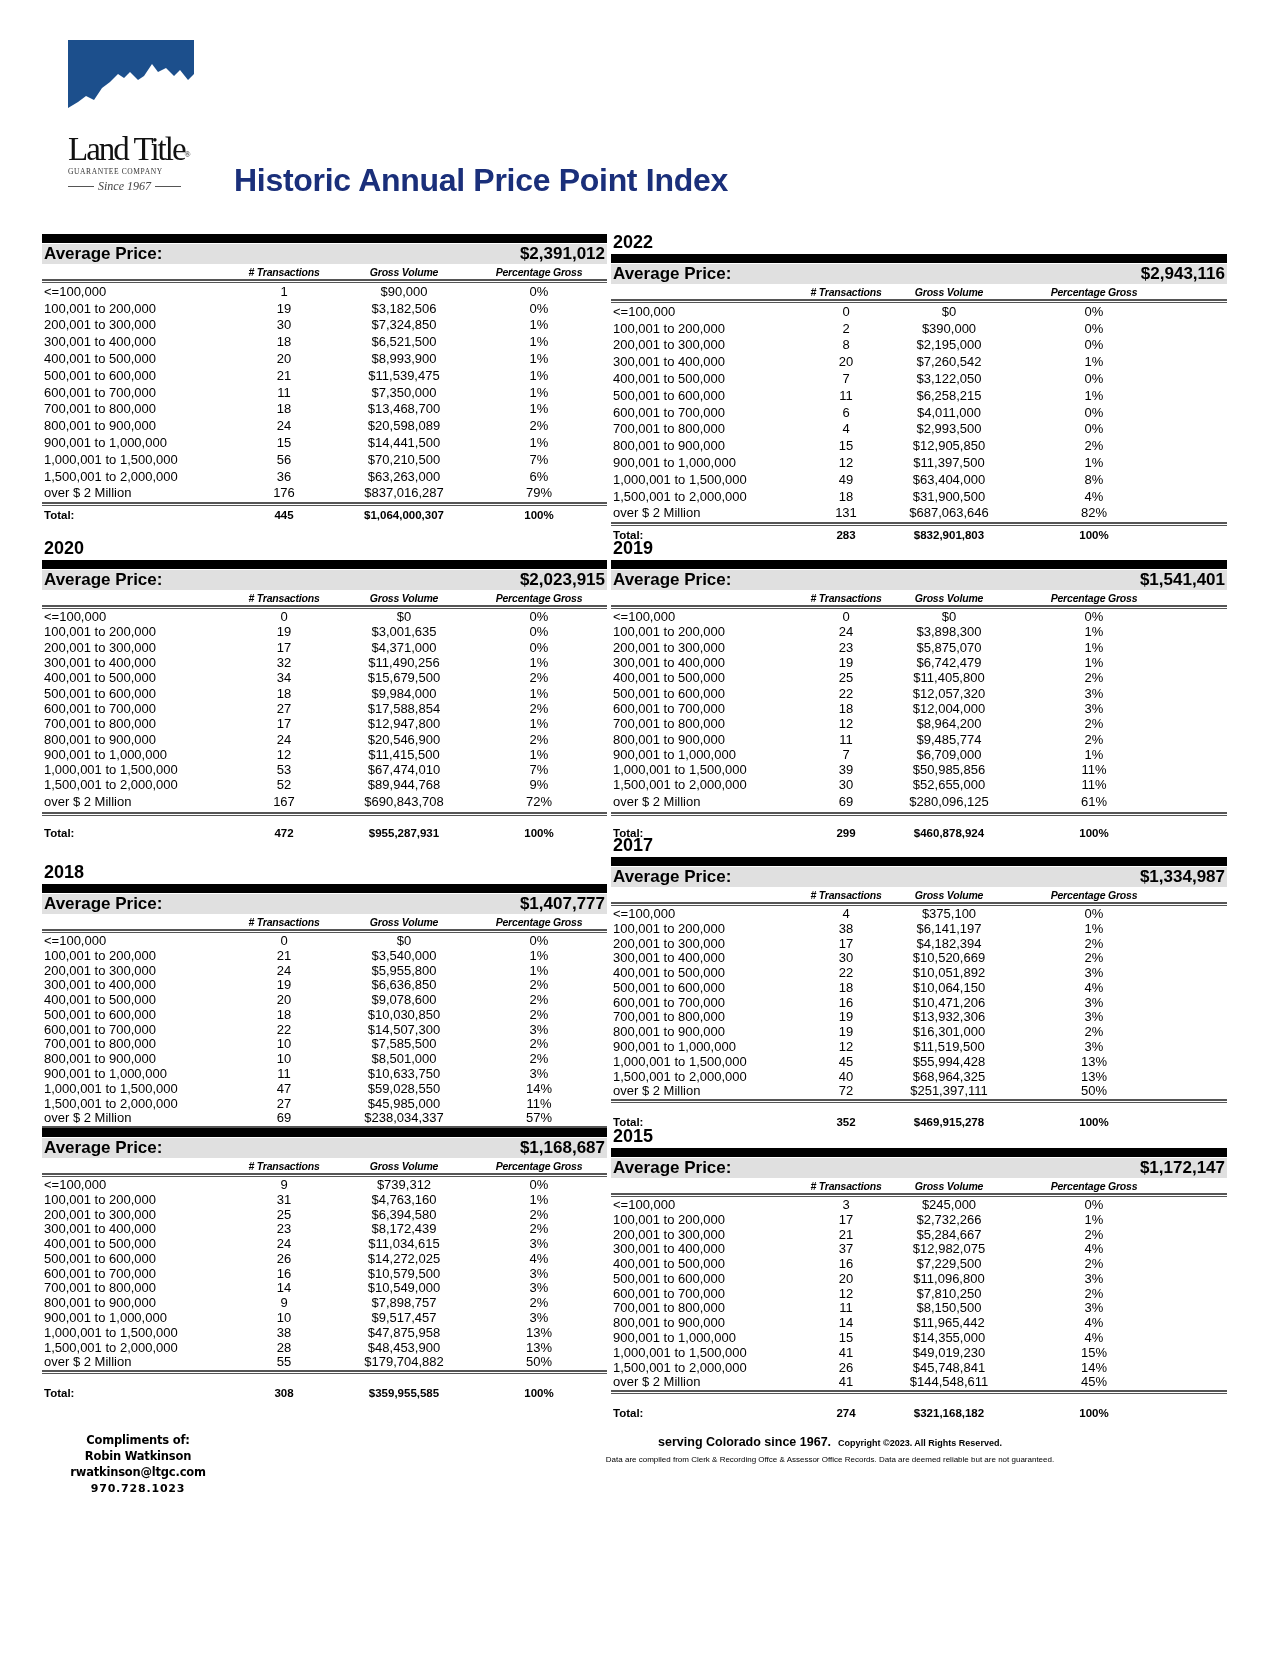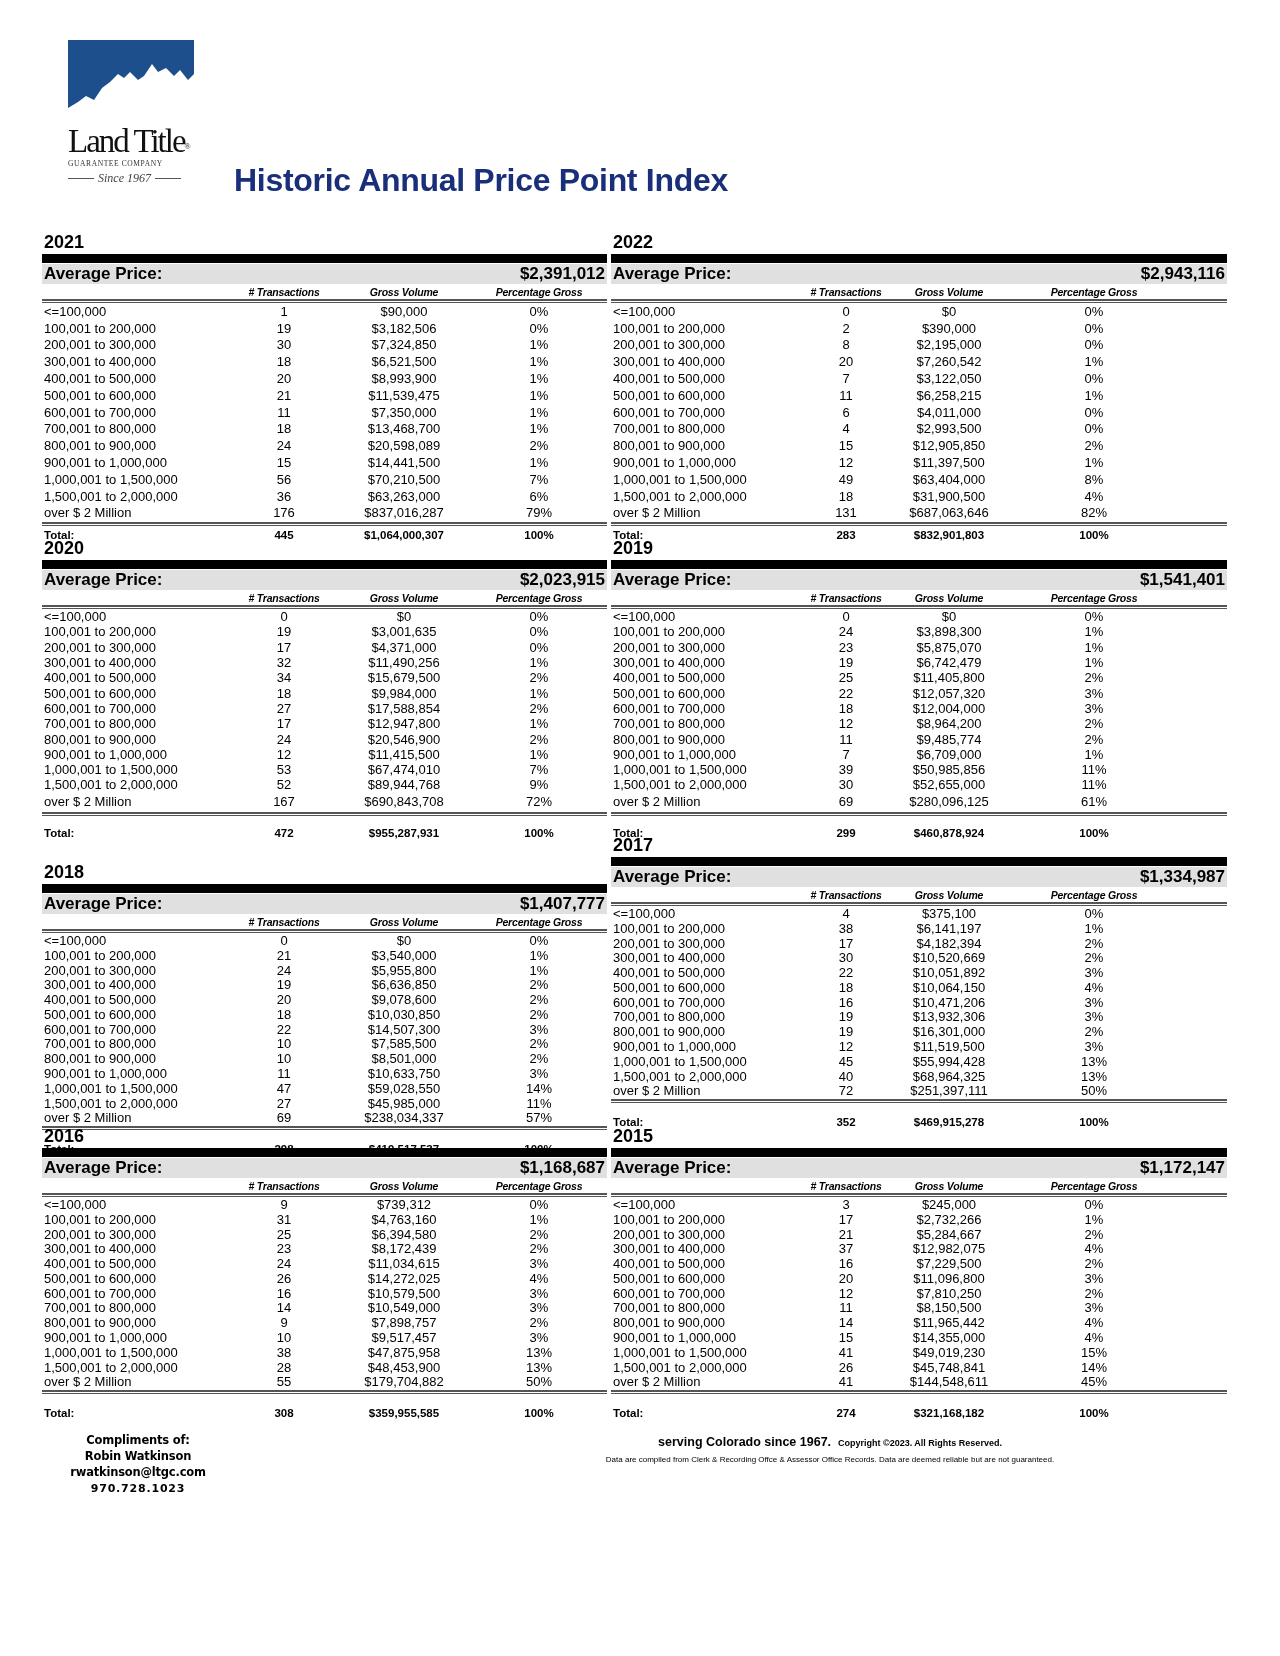--- a/index.html
+++ b/index.html
@@ -6,21 +6,21 @@
     body {
       width: 1280px; height: 1656px; position: relative; overflow: hidden;
       font-family: "Liberation Sans", sans-serif; color: #000;
     }
     
     .logo { position: absolute; left: 68px; top: 40px; width: 128px; }
     .logo-box { width: 126px; height: 76px; background: #1c4f8c; position: relative; overflow: hidden; }
     .logo-box svg { position: absolute; left: 0; top: 0; width: 126px; height: 76px; }
     .logo-name {
       font-family: "Liberation Serif", serif; font-size: 33px; letter-spacing: -2px;
-      line-height: 34px; margin-top: 8px; color: #111; white-space: nowrap;
+      line-height: 34px; margin-top: 16px; color: #111; white-space: nowrap;
     }
     .logo-name sup { font-size: 8px; letter-spacing: 0; vertical-align: top; position: relative; top: 6px; }
     .logo-sub { font-family: "Liberation Serif", serif; font-size: 7.5px; letter-spacing: 0.6px; color: #333; margin-top: 1px; }
     .logo-since { font-family: "Liberation Serif", serif; font-style: italic; font-size: 12px; color: #444; margin-top: 3px; display: flex; align-items: center; gap: 4px; }
     .logo-since .ln { display: inline-block; width: 26px; height: 1px; background: #555; }
 
     .page-title {
       position: absolute; left: 234px; top: 162px; margin: 0;
       font-family: "Liberation Sans", sans-serif; font-weight: bold; font-size: 32px;
       color: #1a2f7a; letter-spacing: -0.3px;
@@ -78,21 +78,20 @@
       <span class="ln"></span>
       <span>Since 1967</span>
       <span class="ln"></span>
     </div>
 </div>
 
 <h1 class="page-title">Historic Annual Price Point Index</h1>
 
 <div id="blocks">
     <div class="year-block left" style="top: 232px;">
-      <div class="year-label">2021</div>
       <div class="black-bar"></div>
       <div class="avg-row">
         <span>Average Price:</span>
         <span>$2,391,012</span>
       </div>
       <div class="col-headers">
         <span class="ch c-range"></span>
         <span class="ch c-tx"># Transactions</span>
         <span class="ch c-gv">Gross Volume</span>
         <span class="ch c-pct">Percentage Gross</span>
@@ -690,21 +689,20 @@
       </div>
       <div class="double-rule"></div>
       <div class="total-row" style="margin-top:10px">
         <span class="c-range">Total:</span>
         <span class="c-tx">352</span>
         <span class="c-gv">$469,915,278</span>
         <span class="c-pct">100%</span>
       </div>
     </div>
     <div class="year-block left" style="top: 1126px;">
-      <div class="year-label">2016</div>
       <div class="black-bar"></div>
       <div class="avg-row">
         <span>Average Price:</span>
         <span>$1,168,687</span>
       </div>
       <div class="col-headers">
         <span class="ch c-range"></span>
         <span class="ch c-tx"># Transactions</span>
         <span class="ch c-gv">Gross Volume</span>
         <span class="ch c-pct">Percentage Gross</span>

